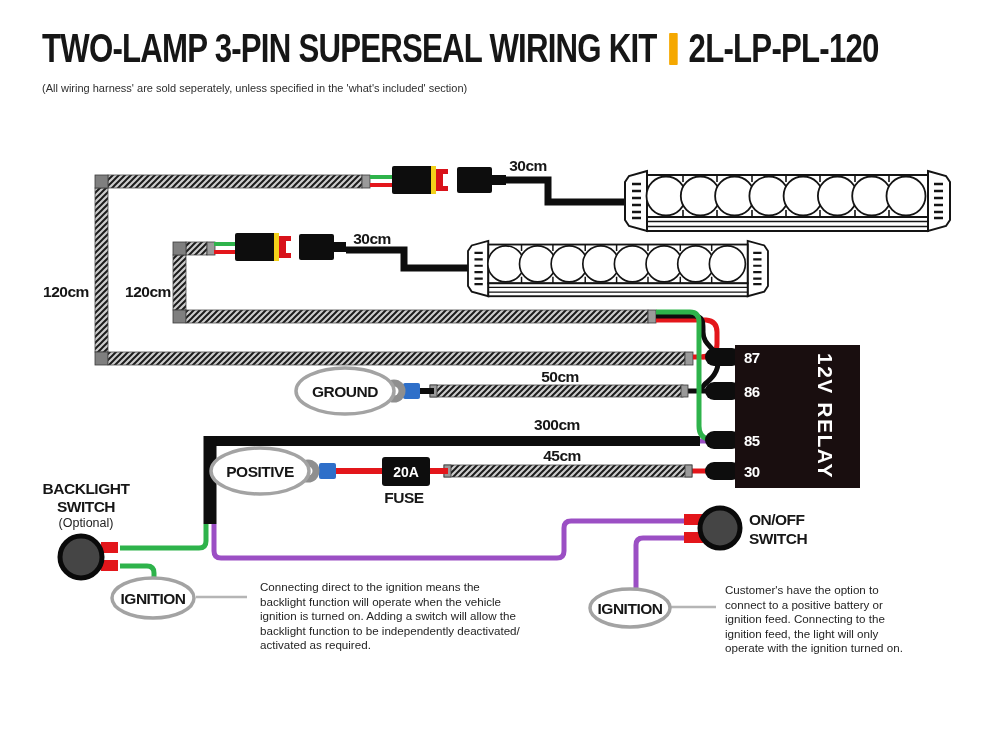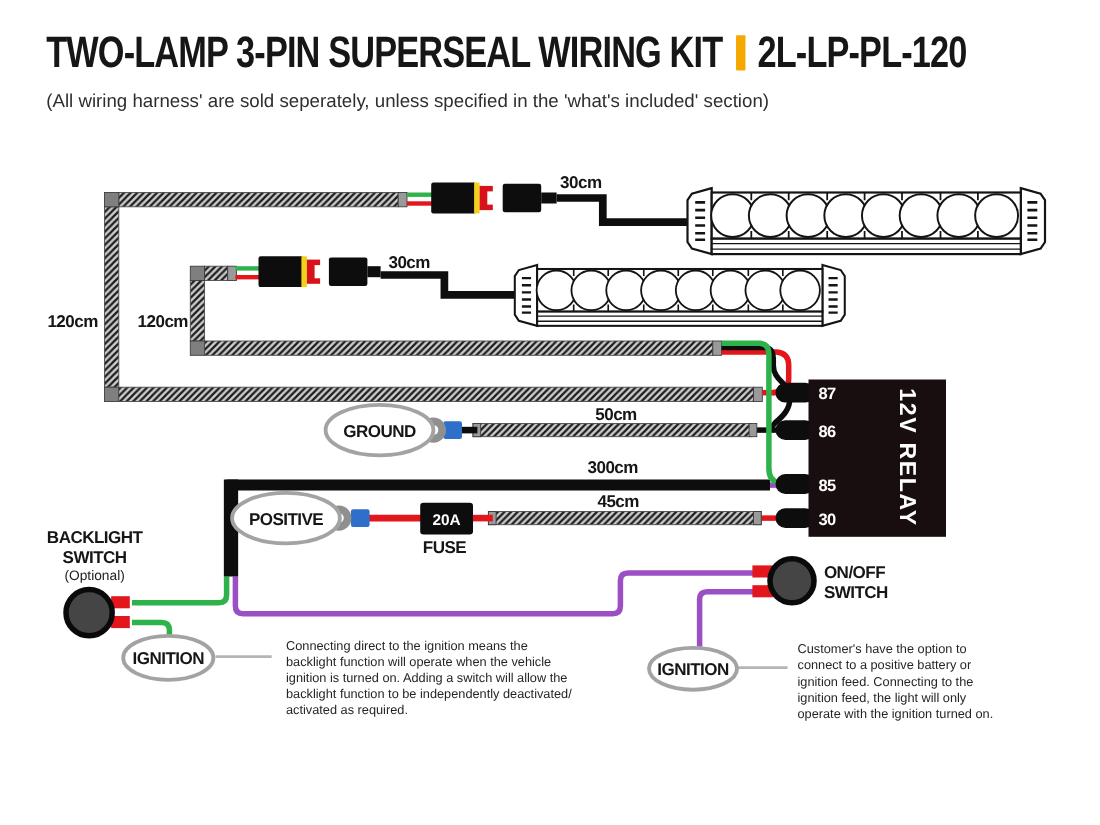--- a/index.html
+++ b/index.html
@@ -7,21 +7,21 @@
     --c-purple:#9B4FC4; --c-blue:#2E6FC9;
   }
   html,body{margin:0;padding:0;background:#fff;}
   body{width:1000px;height:750px;position:relative;overflow:hidden;
        font-family:"Liberation Sans",sans-serif;}
   .title-row{position:absolute;left:42px;top:26px;white-space:nowrap;
     transform:scaleX(0.78);transform-origin:0 0;font-weight:bold;
     font-size:40px;color:#161616;letter-spacing:-1px;}
   .pipe{display:inline-block;width:11px;height:32px;background:var(--c-accent);
     margin:0 14px 0 16px;vertical-align:-3px;border-radius:1px;}
-  .subtitle{position:absolute;left:42px;top:82px;font-size:17px;color:#2e2e2e;}
+  .subtitle{position:absolute;left:42px;top:82px;font-size:11px;color:#2e2e2e;}
   svg{position:absolute;left:0;top:0;}
   .lbl{font-family:"Liberation Sans",sans-serif;font-weight:bold;font-size:15.5px;
        letter-spacing:-0.5px;fill:#161616;}
   .lbl-sm{font-family:"Liberation Sans",sans-serif;font-size:12.5px;fill:#222;letter-spacing:0;}
   .note{font-family:"Liberation Sans",sans-serif;font-size:11.6px;fill:#242424;}
   .pin{font-family:"Liberation Sans",sans-serif;font-weight:bold;font-size:15px;
        fill:#fff;letter-spacing:-0.5px;}
   .relaytxt{font-family:"Liberation Sans",sans-serif;font-weight:bold;font-size:21px;
        fill:#fff;letter-spacing:1.5px;}
   .fusetxt{font-family:"Liberation Sans",sans-serif;font-weight:bold;font-size:14px;fill:#fff;}

